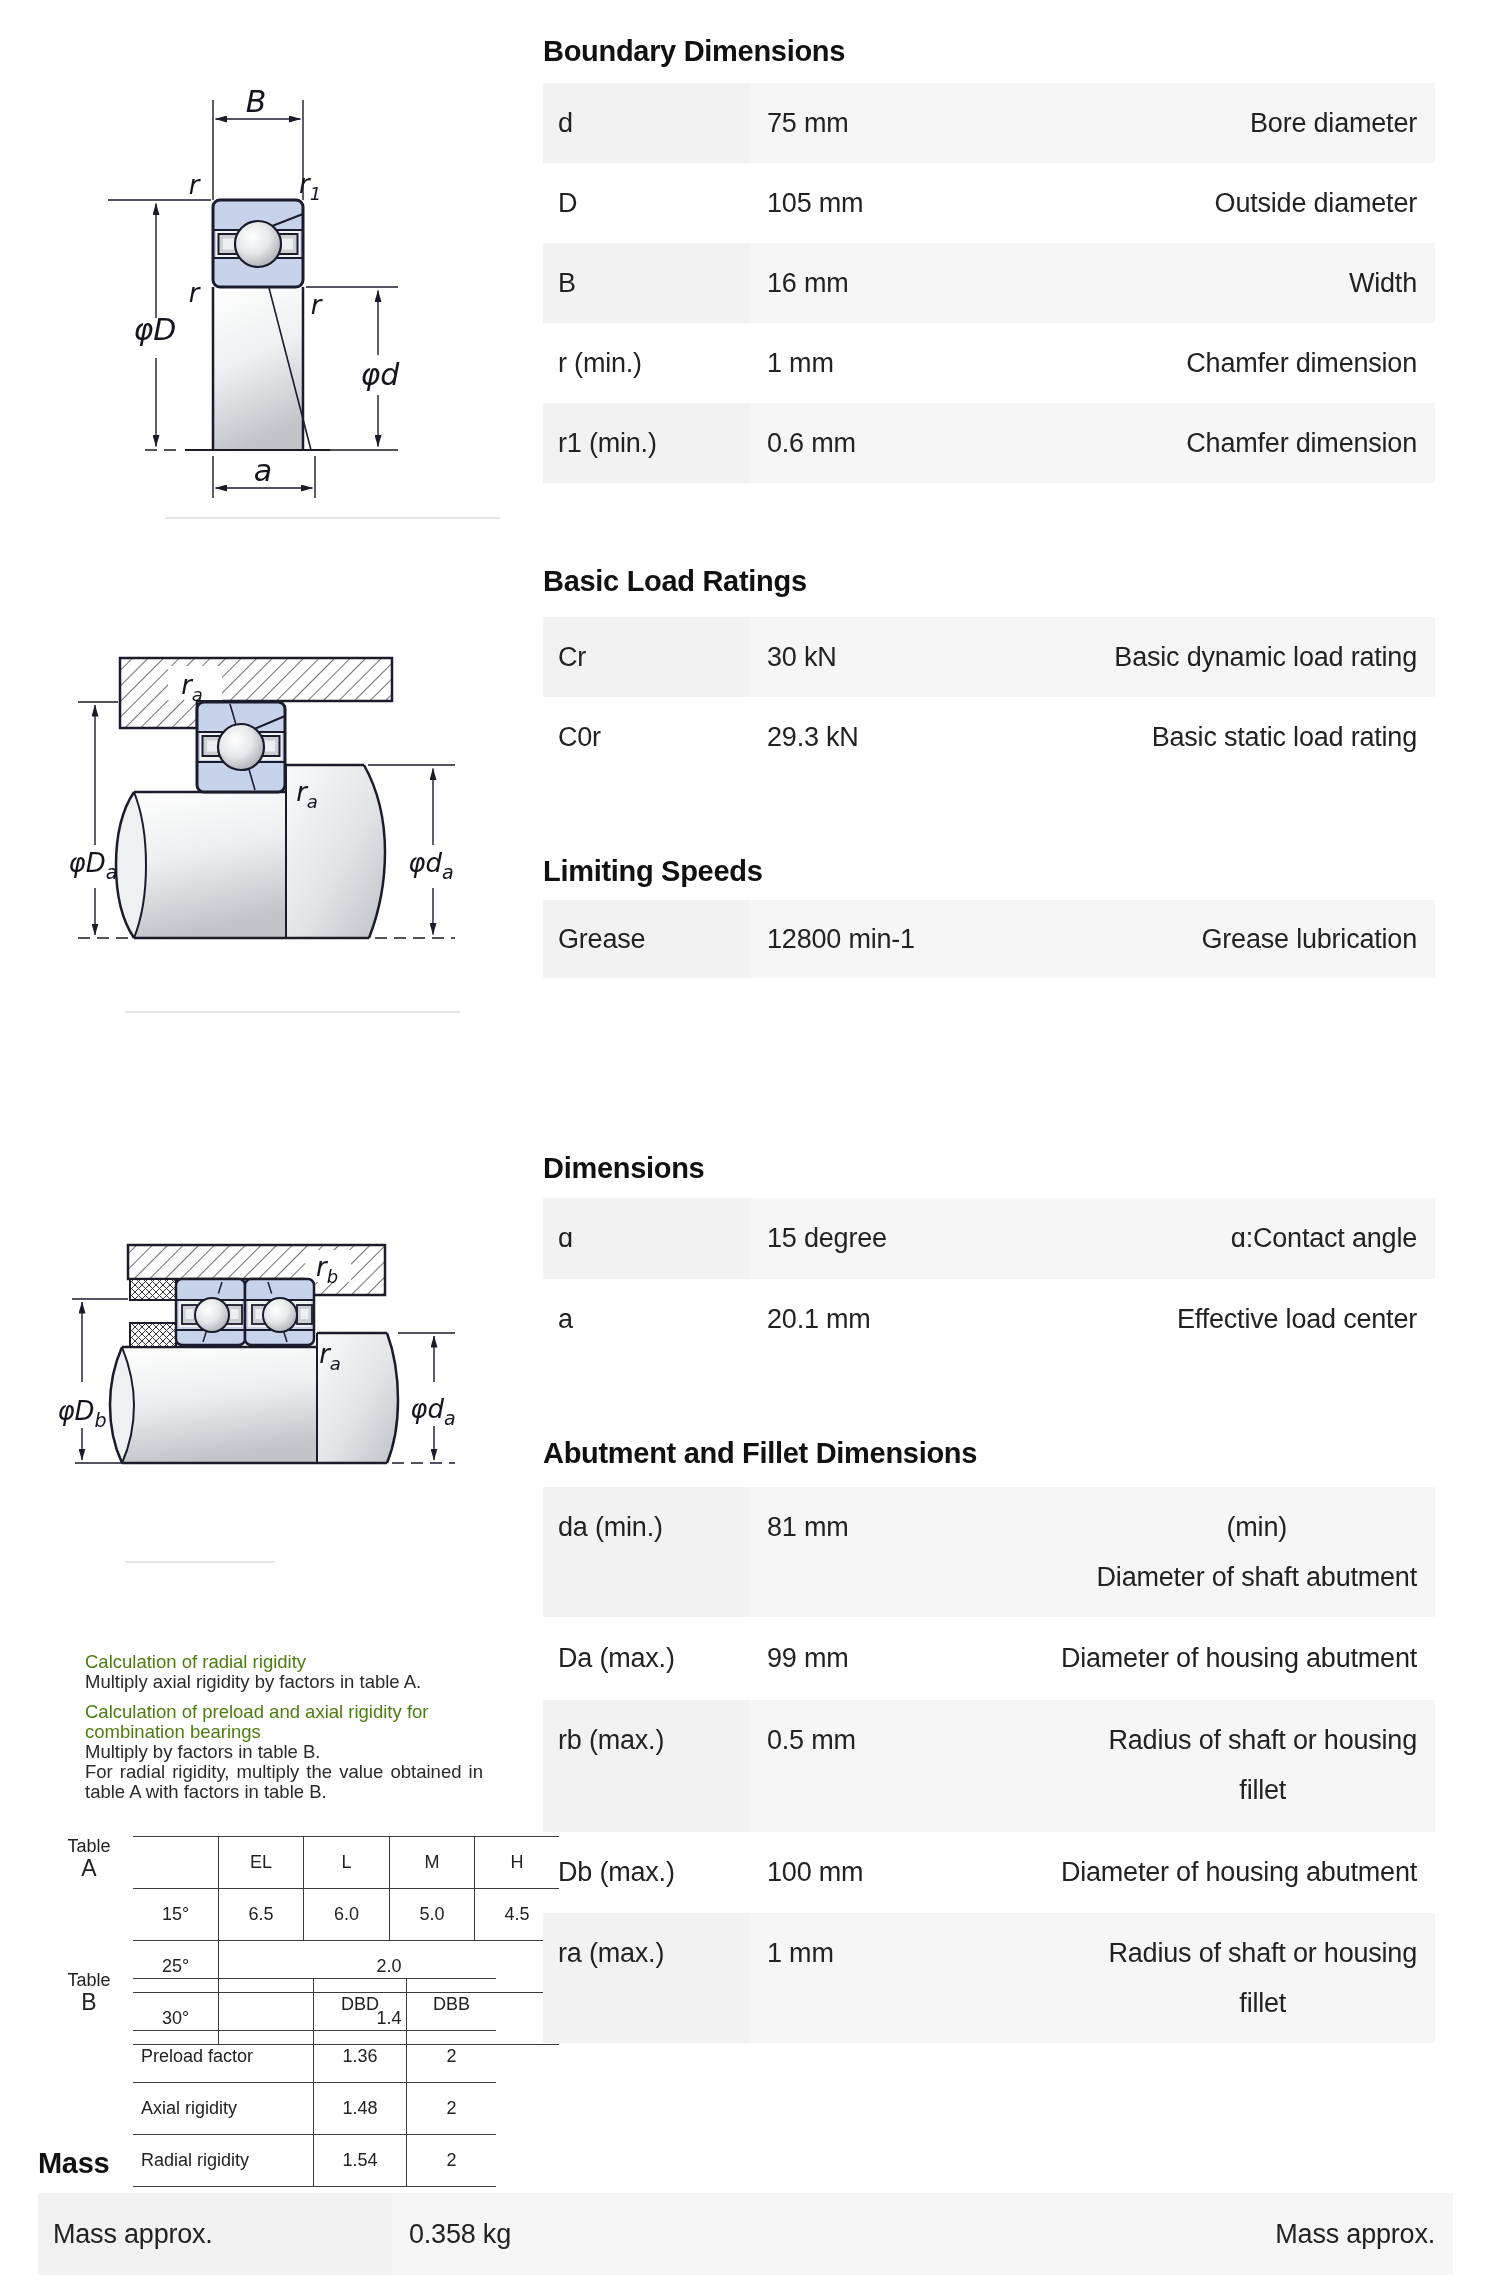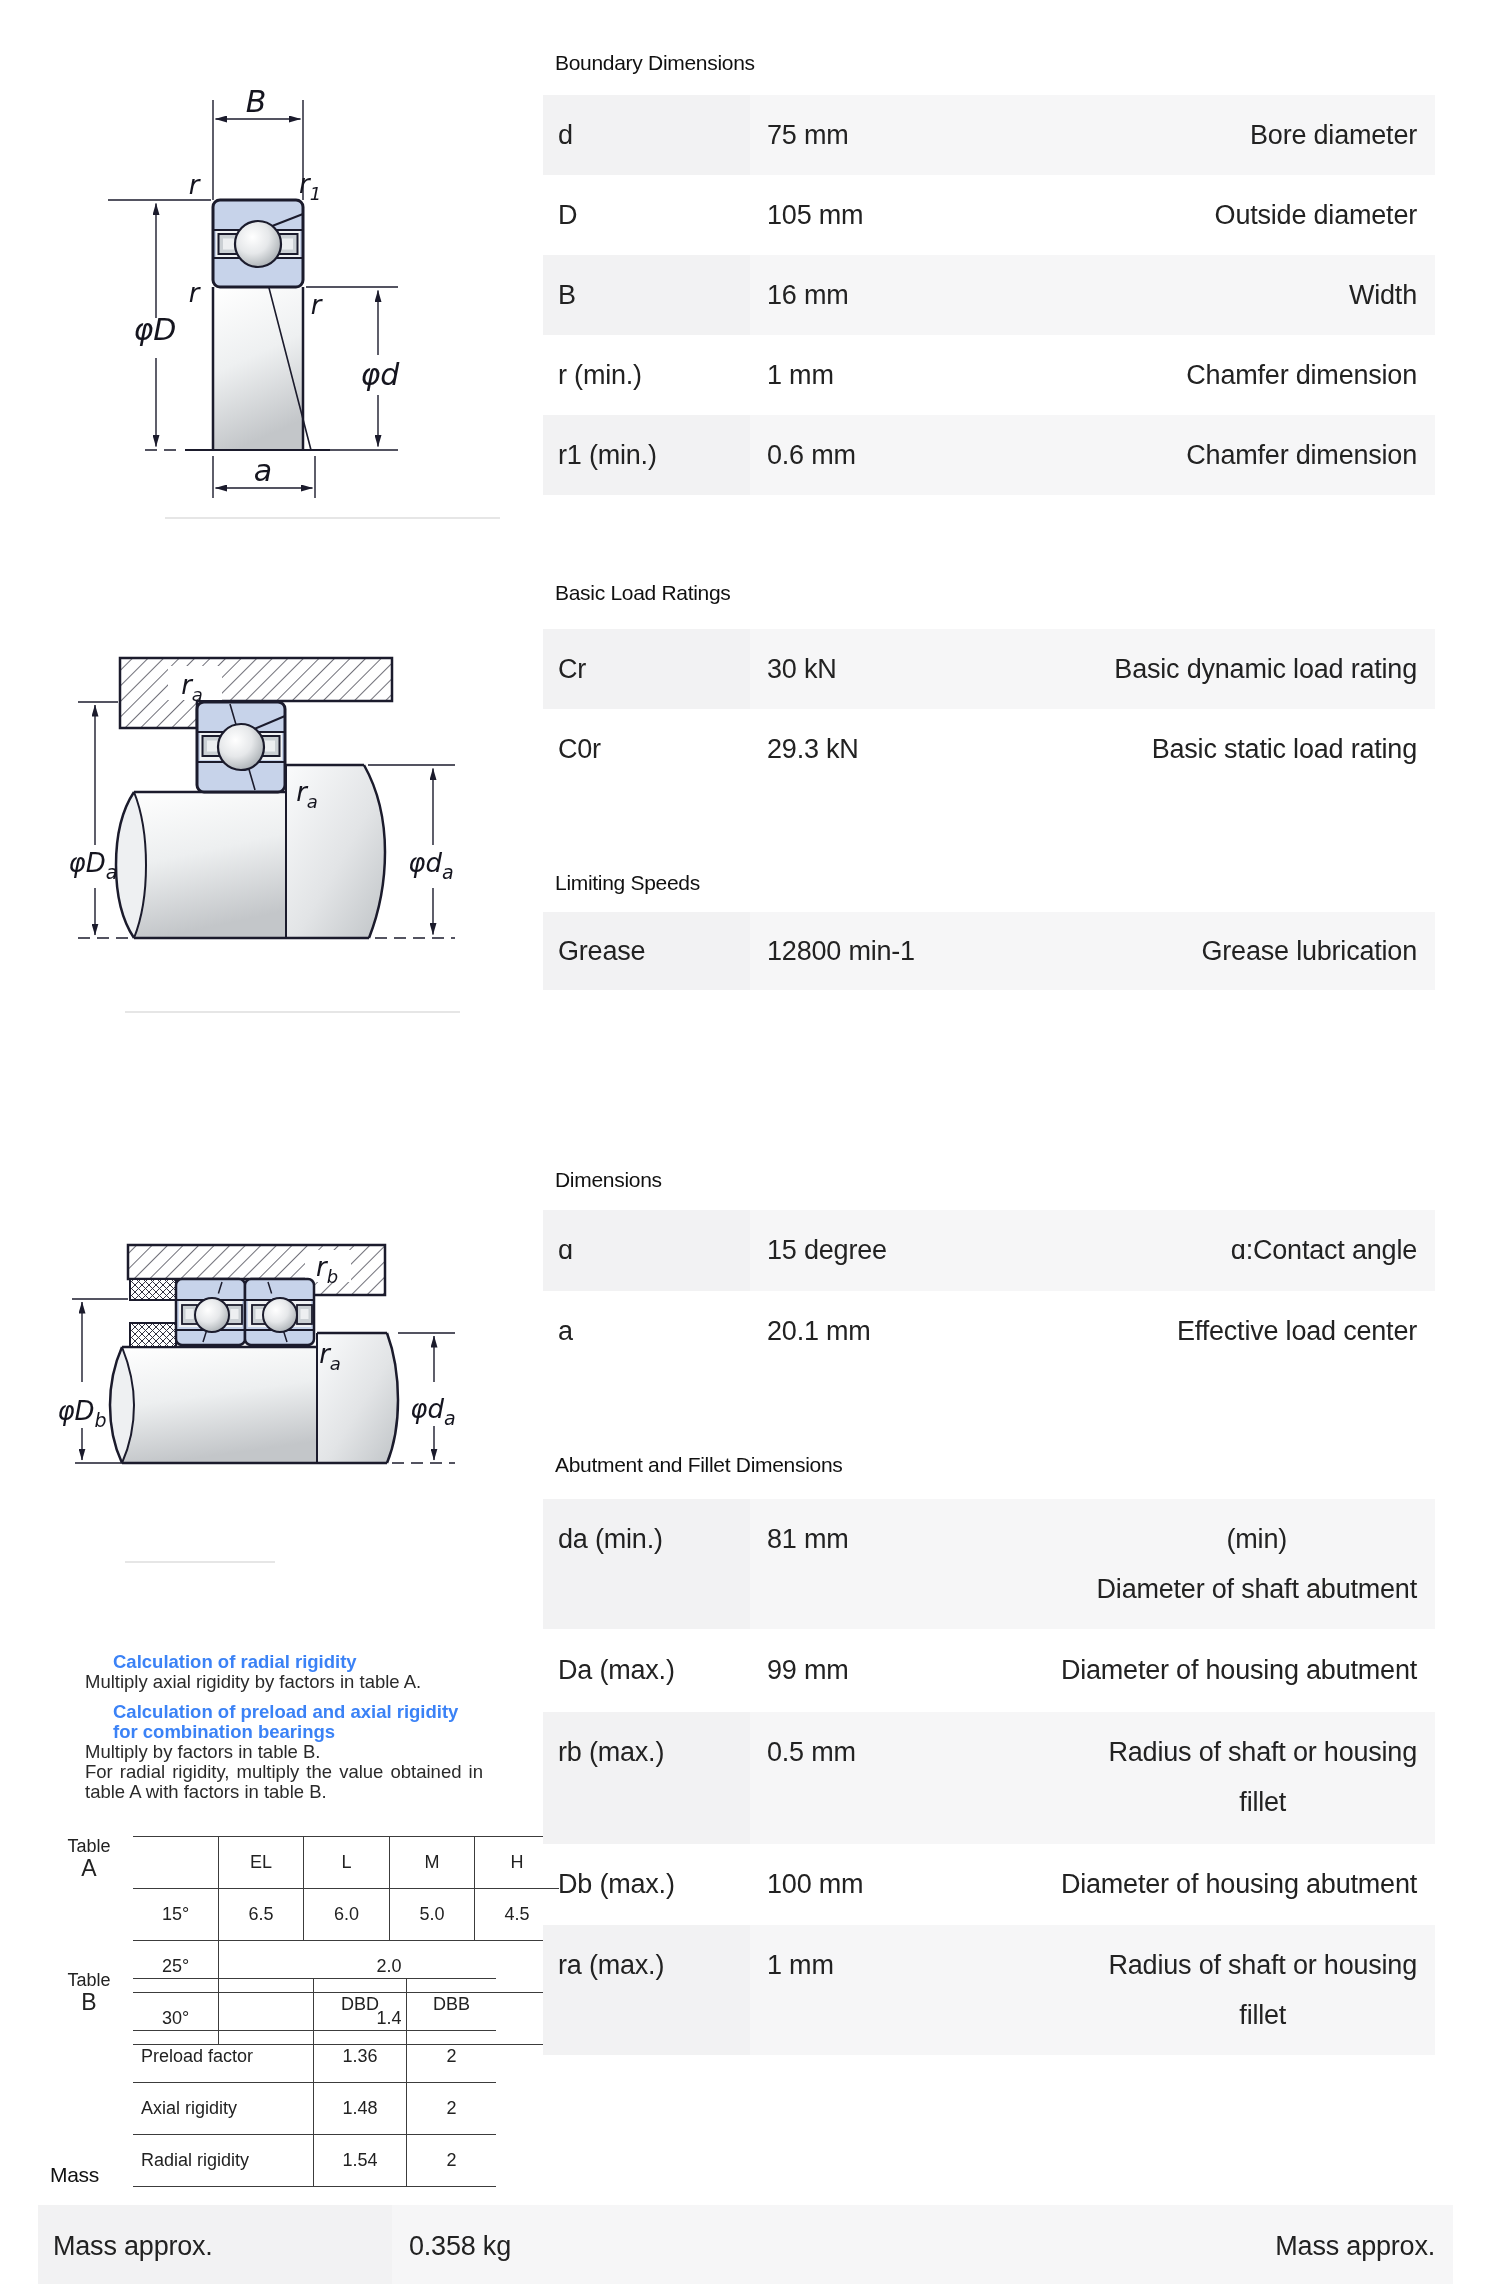--- a/index.html
+++ b/index.html
@@ -1,31 +1,31 @@
 <!DOCTYPE html>
 <html><head>
 <meta charset="utf-8">
 <style>
   html,body{margin:0;padding:0;background:#ffffff;}
   #page{position:relative;width:1488px;height:2284px;background:#ffffff;overflow:hidden;
         font-family:"Liberation Sans","DejaVu Sans",sans-serif;}
   .sec{position:absolute;left:543px;width:892px;}
-  .sec h2{margin:12px;font-size:21px;line-height:30px;font-weight:normal;color:#111111;letter-spacing:-0.3px;}
+  .sec h2{margin:0;font-size:29px;line-height:30px;font-weight:bold;color:#111111;letter-spacing:-0.3px;}
   .trow{display:flex;font-size:27px;color:#222222;letter-spacing:-0.2px;}
   .trow .lab{width:207px;flex:none;box-sizing:border-box;padding-left:15px;white-space:nowrap;}
   .trow .rest{flex:1;display:flex;justify-content:space-between;box-sizing:border-box;padding:0 18px 0 17px;}
   .trow .desc{text-align:center;}
   .gray{background:#f6f6f7;}
   .gray > .lab{background:#f2f2f3;}
   .two .desc{line-height:50px !important;padding-top:15px;}
   #sec-mass{left:38px;width:1415px;}
   #sec-mass .lab{width:354px;}
   .notes{position:absolute;left:85px;top:1652px;width:398px;font-size:18.5px;line-height:20px;color:#2a2a2a;}
   .notes p{margin:0;}
-  .notes .nh{font-weight:bold;color:#3b82f6;margin-left:28px;}
+  .notes .nh{font-weight:normal;color:#4d7c0f;}
   .notes .gap{margin-top:10px;}
   .just{text-align:justify;}
   table.mini{position:absolute;border-collapse:collapse;font-size:18px;color:#222222;table-layout:fixed;}
   table.mini td{border-top:1.5px solid #3c3c3c;border-bottom:1.5px solid #3c3c3c;text-align:center;padding:15px;}
   table.mini td.br{border-right:1.5px solid #3c3c3c;}
   table.mini td.lft{text-align:left;padding-left:8px;}
   .tbl-label{position:absolute;width:62px;text-align:center;font-size:18px;line-height:19px;color:#222222;}
   .tbl-label .letter{font-size:23px;line-height:24px;}
   svg{position:absolute;}
   svg .dim{stroke:#1b1b2c;stroke-width:1.4;fill:none;}

